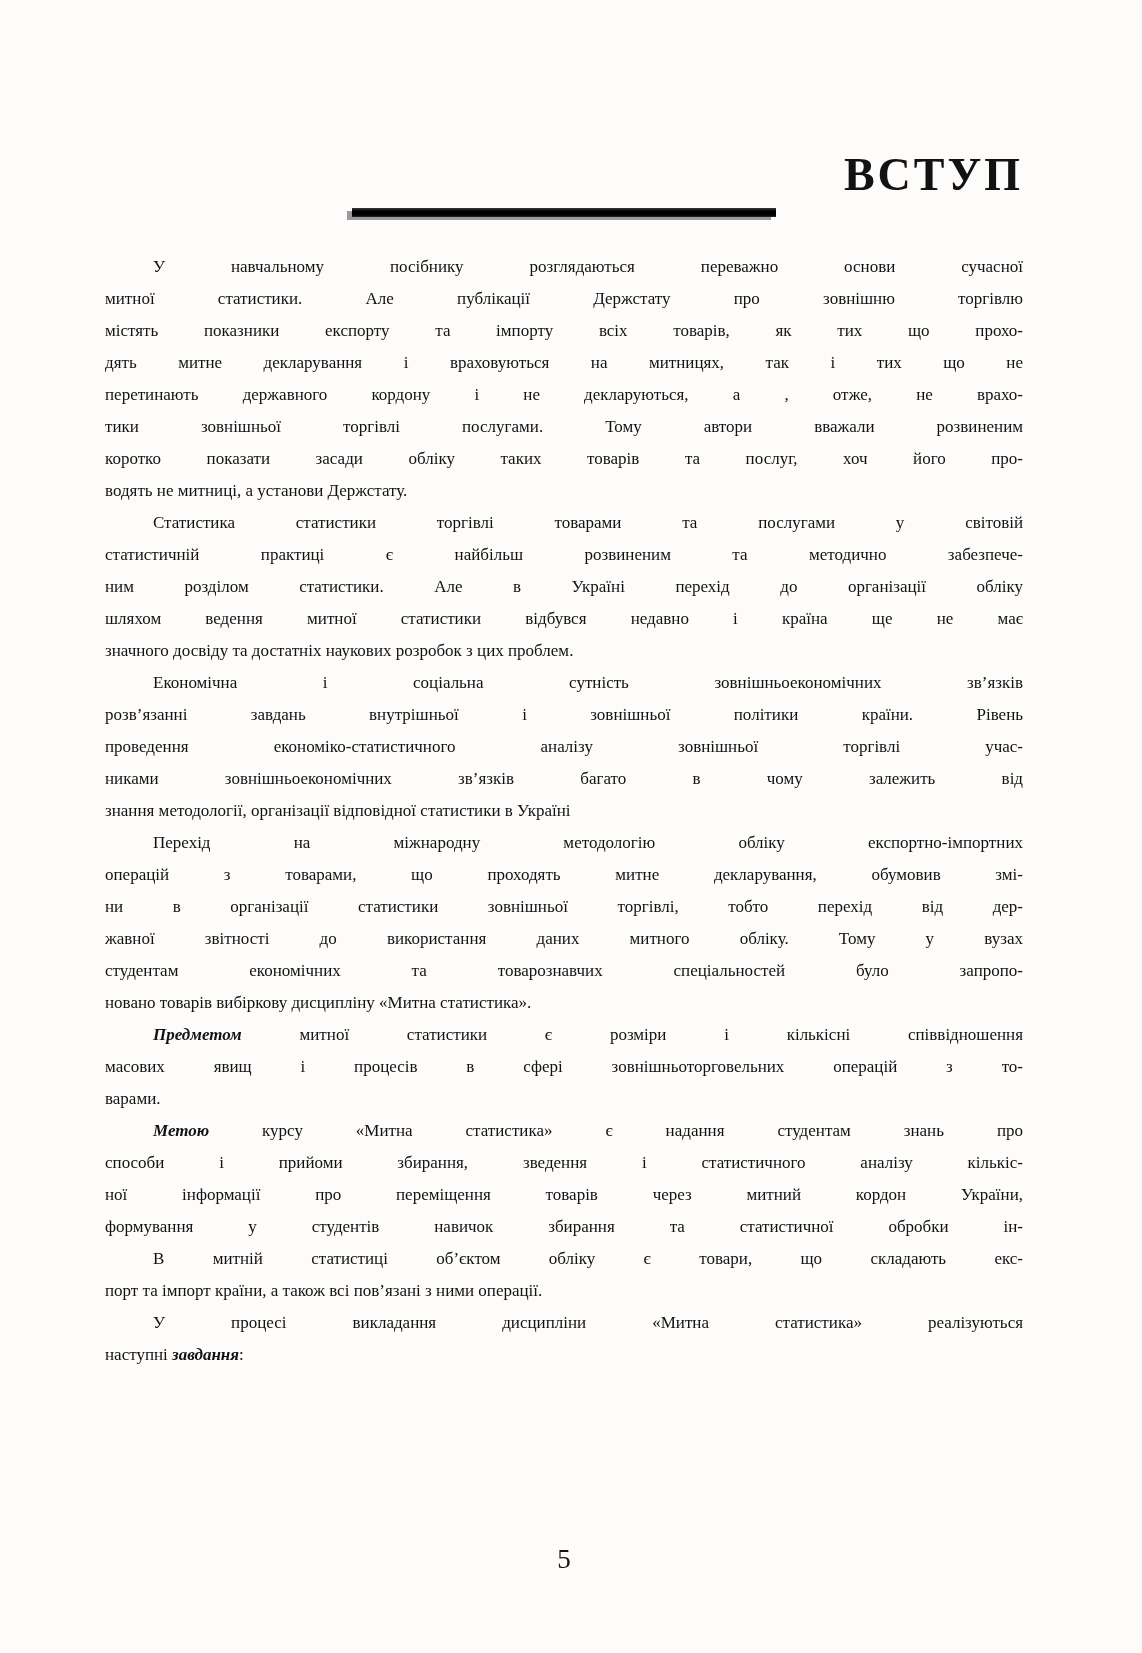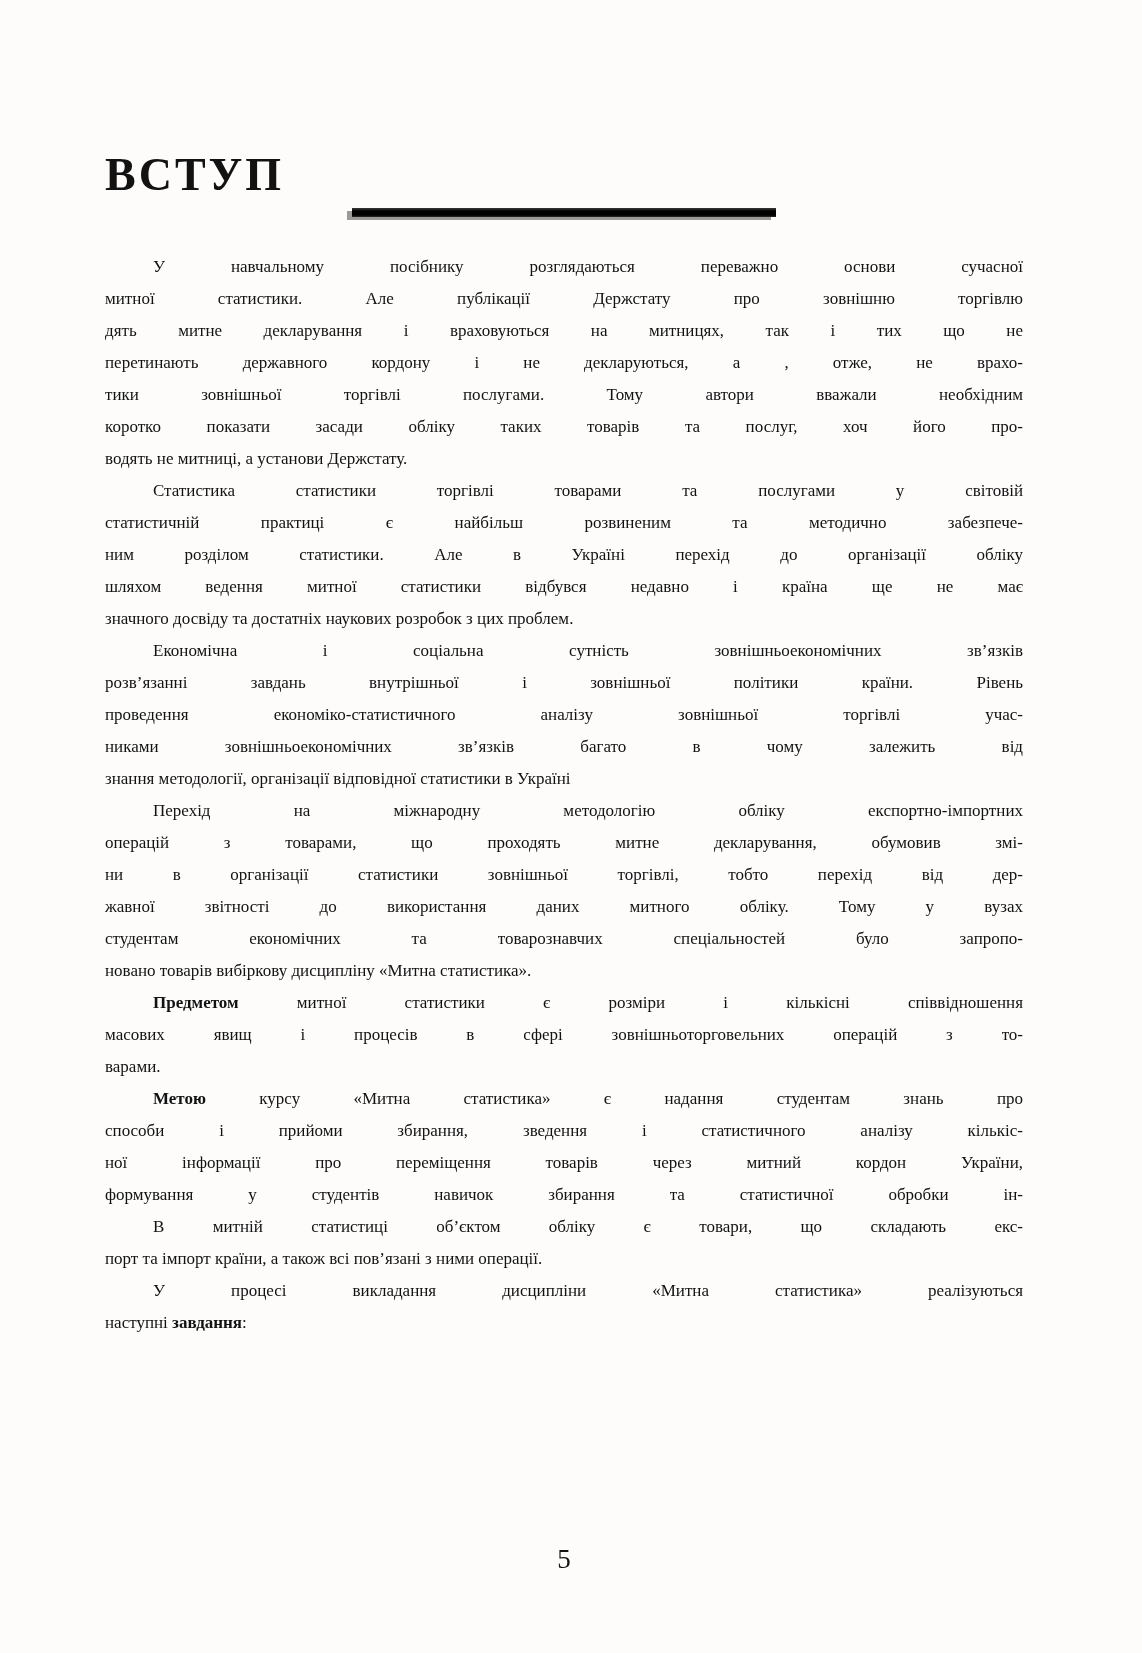--- a/index.html
+++ b/index.html
@@ -15,21 +15,21 @@
     background: #fdfcfb;
     color: #121212;
     font-family: "Liberation Serif", "DejaVu Serif", serif;
     overflow: hidden;
   }
   .page-title {
     position: absolute;
     top: 150px;
     left: 105px;
     width: 918px;
-    text-align: left;
+    text-align: right;
     font-size: 46px;
     font-weight: bold;
     letter-spacing: 3px;
     line-height: 50px;
     margin: 0;
   }
   .title-rule {
     position: absolute;
     top: 208px;
     left: 352px;
@@ -55,43 +55,45 @@
     white-space: normal;
   }
   .line.first {
     padding-left: 48px;
   }
   .line.last {
     text-align-last: left;
   }
   .bi {
     font-weight: bold;
+    font-style: italic;
   }
   .page-number {
     position: absolute;
     top: 1543px;
     left: 105px;
     width: 918px;
     text-align: center;
     font-size: 27px;
     line-height: 32px;
   }
 </style>
 </head>
 <body>
 
 <div class="page">
   <h1 class="page-title">ВСТУП</h1>
   <div class="title-rule"></div>
   <div class="body-text">
       <div class="line first">У навчальному посібнику розглядаються переважно основи сучасної</div>
       <div class="line">митної статистики. Але публікації Держстату про зовнішню торгівлю</div>
+      <div class="line">містять показники експорту та імпорту всіх товарів, як тих що прохо-</div>
       <div class="line">дять митне декларування і враховуються на митницях, так і тих що не</div>
       <div class="line">перетинають державного кордону і не декларуються, а , отже, не врахо-</div>
-      <div class="line">тики зовнішньої торгівлі послугами. Тому автори вважали необхідним</div>
+      <div class="line">тики зовнішньої торгівлі послугами. Тому автори вважали розвиненим</div>
       <div class="line">коротко показати засади обліку таких товарів та послуг, хоч його про-</div>
       <div class="line last">водять не митниці, а установи Держстату.</div>
       <div class="line first">Статистика статистики торгівлі товарами та послугами у світовій</div>
       <div class="line">статистичній практиці є найбільш розвиненим та методично забезпече-</div>
       <div class="line">ним розділом статистики. Але в Україні перехід до організації обліку</div>
       <div class="line">шляхом ведення митної статистики відбувся недавно і країна ще не має</div>
       <div class="line last">значного досвіду та достатніх наукових розробок з цих проблем.</div>
       <div class="line first">Економічна і соціальна сутність зовнішньоекономічних зв’язків</div>
       <div class="line">розв’язанні завдань внутрішньої і зовнішньої політики країни. Рівень</div>
       <div class="line">проведення економіко-статистичного аналізу зовнішньої торгівлі учас-</div>

